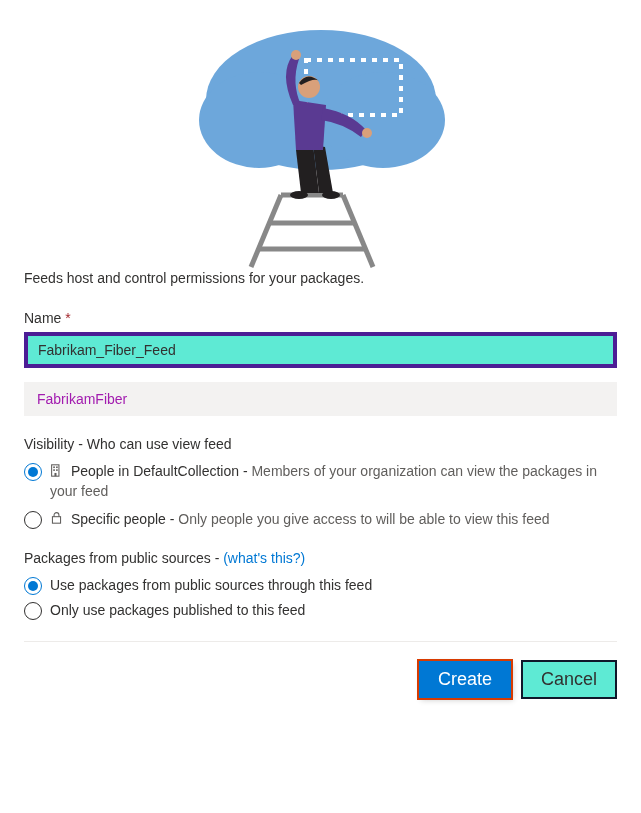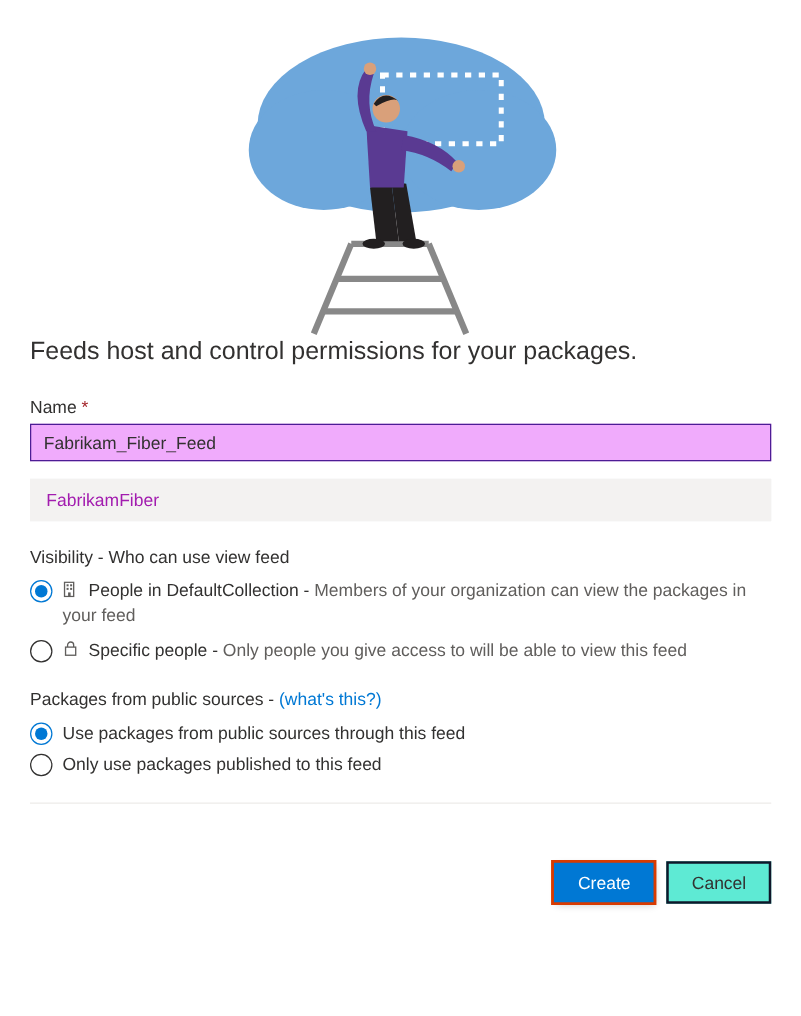--- a/index.html
+++ b/index.html
@@ -21,44 +21,44 @@
     .content {
       padding: 0 24px 24px 24px;
     }
     h1 {
       font-size: 24px;
       font-weight: 400;
       color: #323130;
       margin-bottom: 10px;
     }
     .subtitle {
-      font-size: 20px;
+      font-size: 14px;
       color: #323130;
       margin-bottom: 24px;
     }
     .field {
       margin-bottom: 14px;
     }
     .field-label {
       display: block;
       font-size: 14px;
       color: #323130;
       margin-bottom: 6px;
     }
     .required {
       color: #a4262c;
     }
     .text-input {
       width: 100%;
       padding: 6px 10px;
-      border: 1px solid #4c1d95;
+      border: 4px solid #4c1d95;
       font-size: 14px;
       font-family: inherit;
       color: #323130;
-      background: #f0abfc;
+      background: #5eead4;
     }
     .readonly-box {
       width: 100%;
       padding: 8px 12px;
       background: #f3f2f1;
       font-size: 14px;
       color: #a21caf;
       border: 1px solid #f3f2f1;
     }
     .link {
@@ -120,26 +120,25 @@
       margin-bottom: 18px;
     }
     .footer {
       display: flex;
       justify-content: flex-end;
       gap: 10px;
       align-items: center;
     }
     .btn {
       padding: 7px 18px;
-      font-size: 14px;
+      font-size: 18px;
       font-family: inherit;
       border: 1px solid transparent;
       cursor: pointer;
       min-width: 80px;
-      margin-top: 28px;
     }
     .btn-primary {
       background: #0078d4;
       color: #fff;
       outline: 2px solid #d83b01;
       outline-offset: 0;
       box-shadow: 0 0 0 2px #d83b01, 2px 2px 6px rgba(0,0,0,0.2);
     }
     .btn-secondary {
       background: #5eead4;

